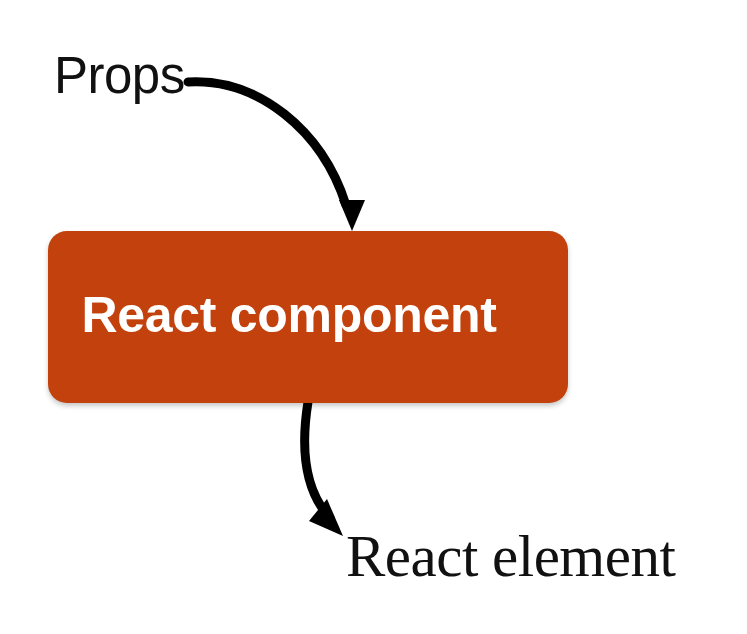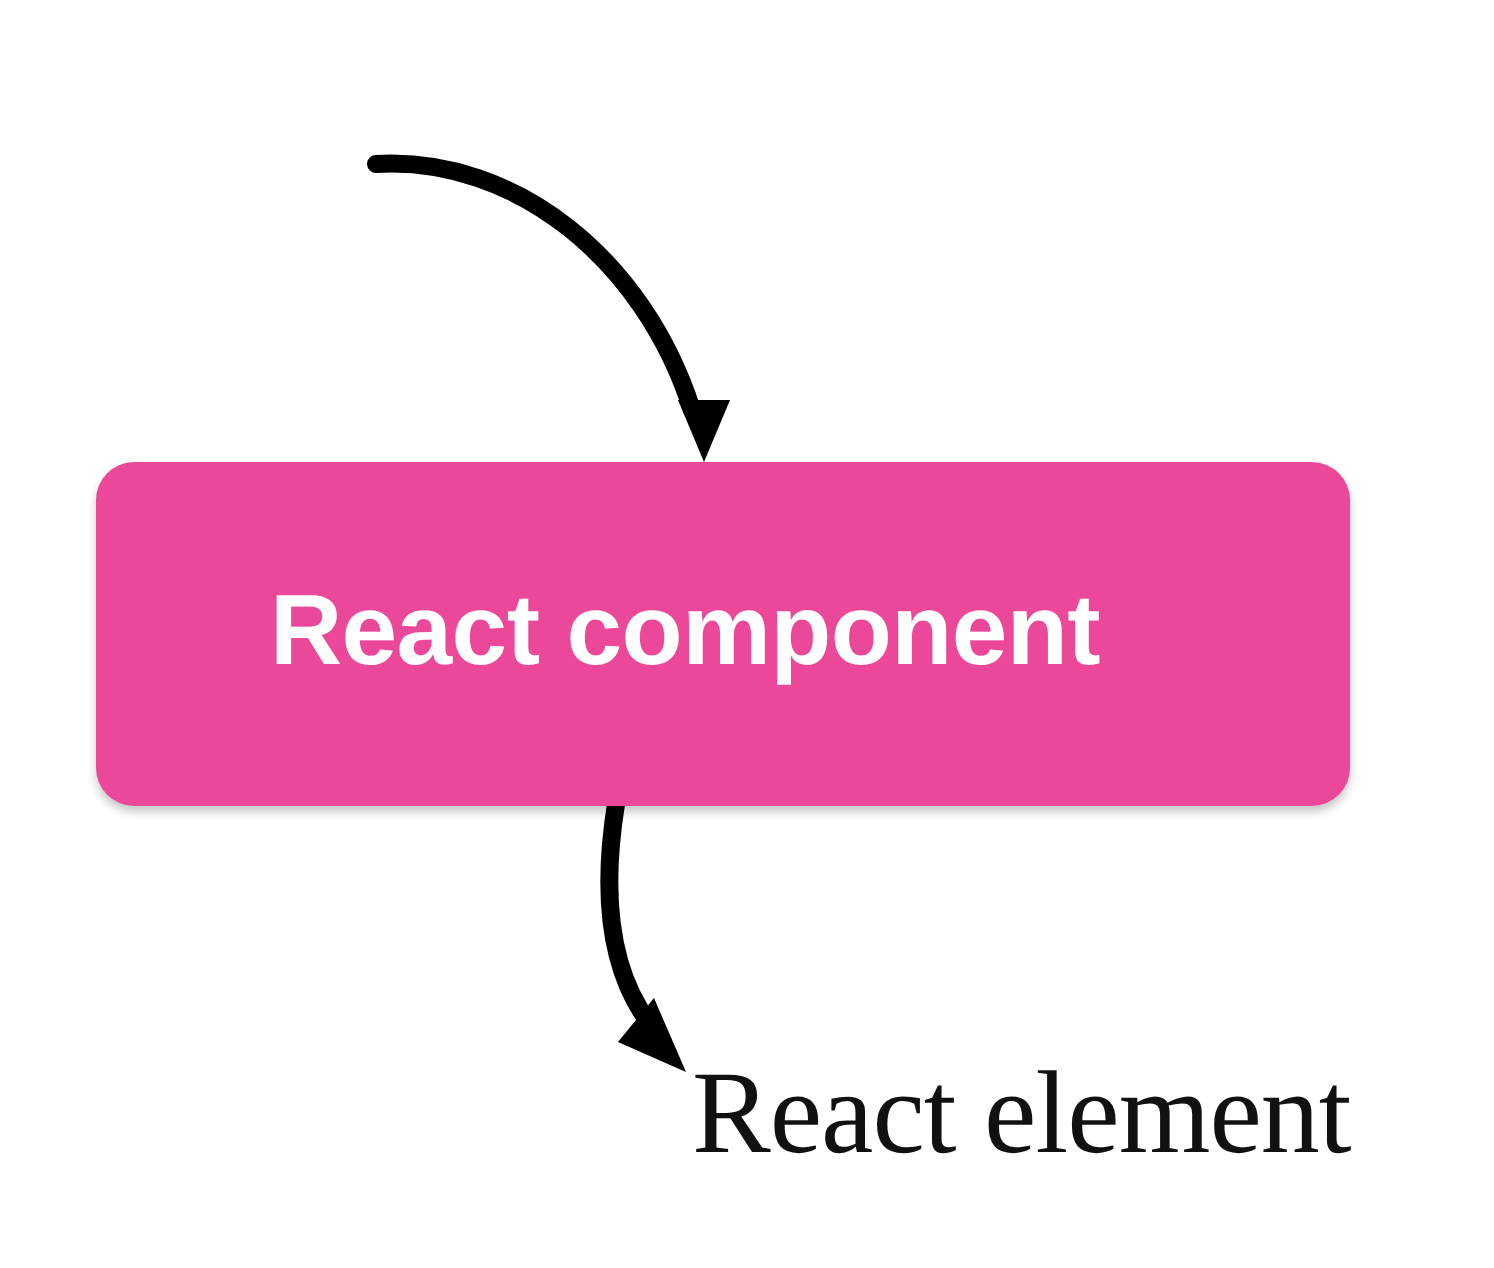--- a/index.html
+++ b/index.html
@@ -46,23 +46,23 @@
     top: 527px;
     font-size: 59px;
     font-family: Liberation Serif, serif;
   }
 
   
   #component-box {
     position: absolute;
     left: 48px;
     top: 231px;
-    width: 627px;
+    width: 520px;
     height: 172px;
-    background: #ec4899;
+    background: #c2410c;
     border-radius: 19px;
     box-shadow: 0 3px 5px rgba(0,0,0,0.22);
     display: flex;
     align-items: center;
     justify-content: center;
   }
   #component-box-label {
     font-family: "Liberation Sans", sans-serif;
     font-weight: 700;
     font-size: 50px;
@@ -85,20 +85,21 @@
       <path d="M 188 82 C 258 78, 322 130, 346 205" fill="none" stroke="#000000" stroke-width="9" stroke-linecap="round"></path>
       <path d="M 352 231 L 339 200 L 365 200 Z" fill="#000000"></path>
     </g>
 
     <g>
       <path d="M 308 402 C 300 452, 306 492, 330 518" fill="none" stroke="#000000" stroke-width="9" stroke-linecap="round"></path>
       <path d="M 343 536 L 309 521 L 327 499 Z" fill="#000000"></path>
     </g>
   </svg>
 
+  <div class="label" id="props-label">Props</div>
 
   <div id="component-box">
     <span id="component-box-label">React component</span>
   </div>
 
   <div class="label" id="react-element-label">React element</div>
 
 </div>
 
 </body></html>

